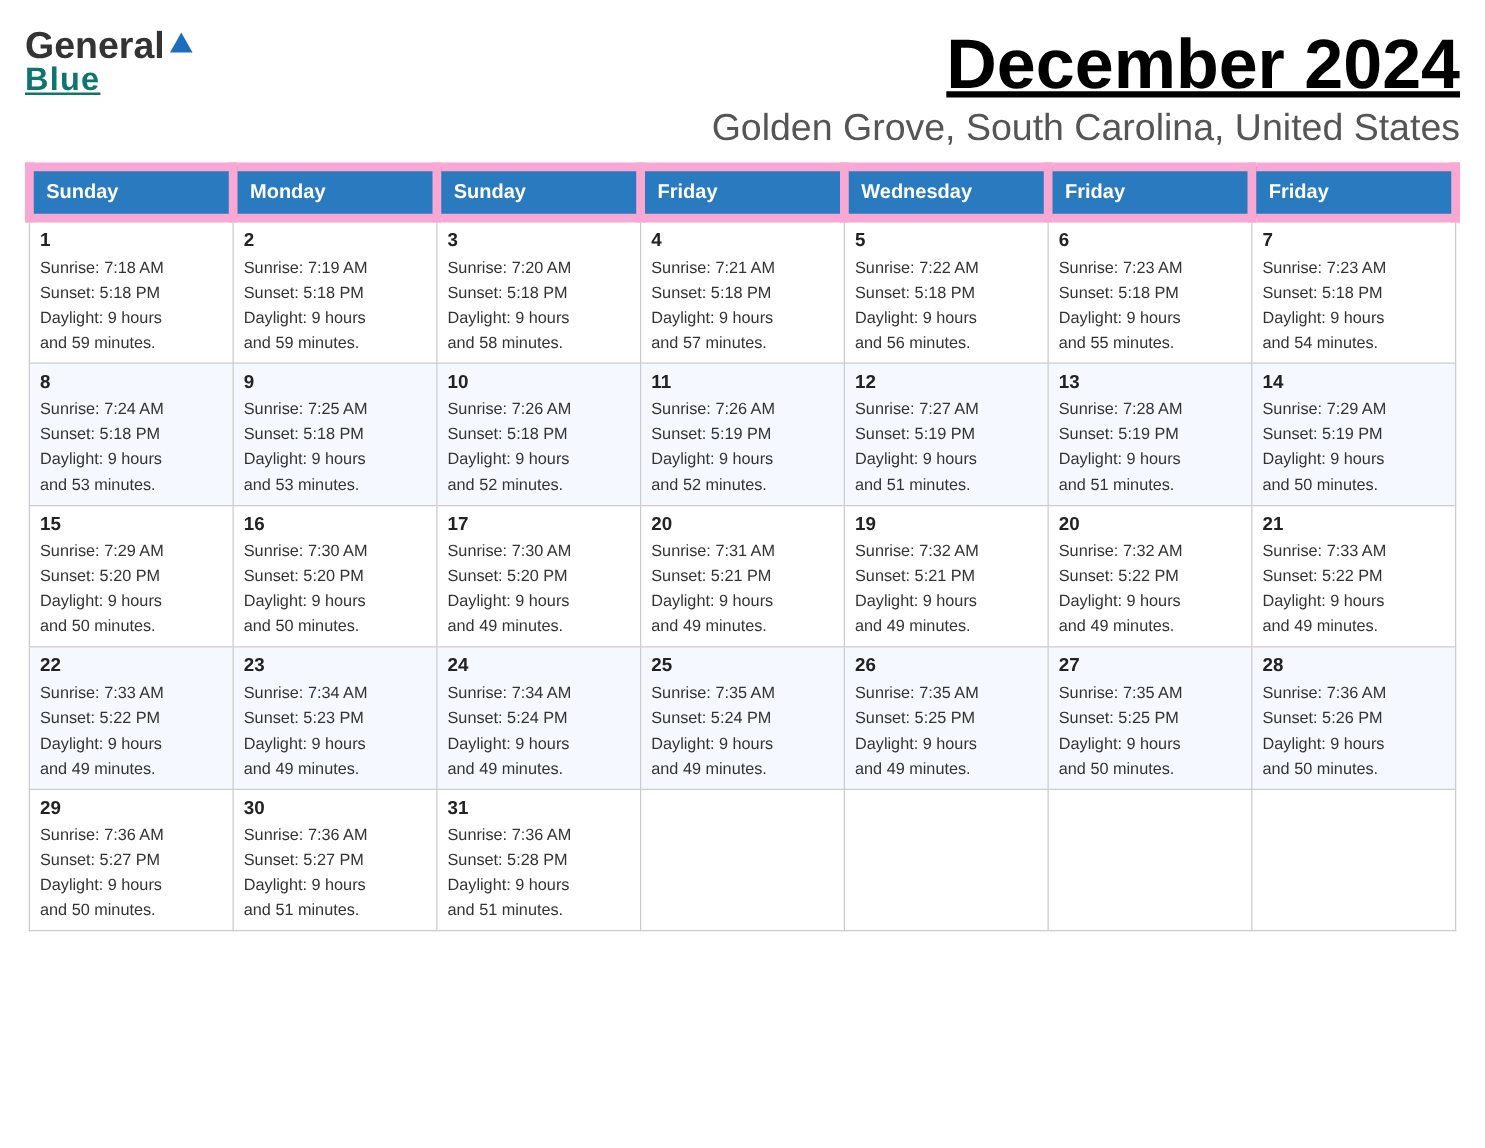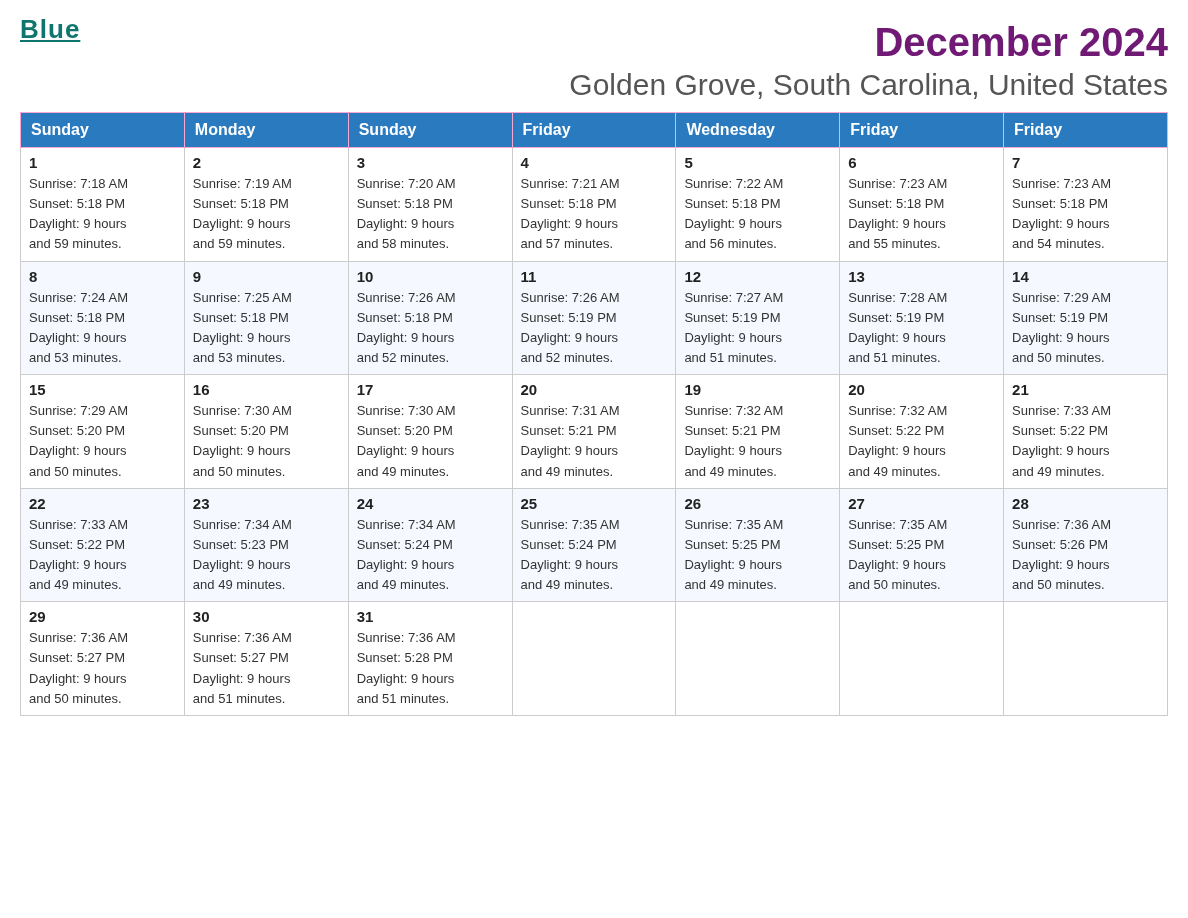--- a/index.html
+++ b/index.html
@@ -18,43 +18,44 @@
     }
     .logo-area {
       display: flex;
       flex-direction: column;
       align-items: flex-start;
     }
     .title-area {
       text-align: right;
     }
     .month-title {
-      font-size: 40px;
+      font-size: 56px;
       font-weight: bold;
-      color: #701a75;
+      color: #000000;
       line-height: 1.1;
+      text-decoration: underline;
     }
     .location-subtitle {
       font-size: 30px;
       color: #555;
       margin-top: 4px;
     }
     .calendar-table {
       width: 100%;
       border-collapse: collapse;
       margin-top: 8px;
     }
     .calendar-table th {
       background-color: #2a7abf;
       color: #fff;
       font-size: 16px;
       font-weight: bold;
       padding: 8px 10px;
       text-align: left;
-      border: 1px solid #f9a8d4;
+      border: 7px solid #f9a8d4;
     }
     .calendar-table td {
       border: 1px solid #ccc;
       vertical-align: top;
       padding: 6px 8px;
       min-height: 100px;
       font-size: 13px;
       color: #333;
       width: calc(100% / 7);
     }
@@ -84,20 +85,28 @@
       display: flex;
       align-items: center;
       gap: 0;
     }
   </style>
 </head>
 <body>
 
 <div class="header-area">
   <div class="logo-area">
+    <div class="logo-wrapper">
+      <span style="font-size:30px; font-weight:bold; color:#333;">General</span>
+      <span style="display:inline-block; margin: 0 2px;">
+        <svg width="22" height="22" viewBox="0 0 22 22">
+          <polygon points="11,2 20,18 2,18" fill="#1a6ebd"></polygon>
+        </svg>
+      </span>
+    </div>
     <div style="color:#0f766e; font-size:26px; font-weight:bold; letter-spacing:1px; margin-top:-6px;text-decoration:underline;">Blue</div>
   </div>
   <div class="title-area">
     <div class="month-title">December 2024</div>
     <div class="location-subtitle">Golden Grove, South Carolina, United States</div>
   </div>
 </div>
 
 <table class="calendar-table">
   <thead>

